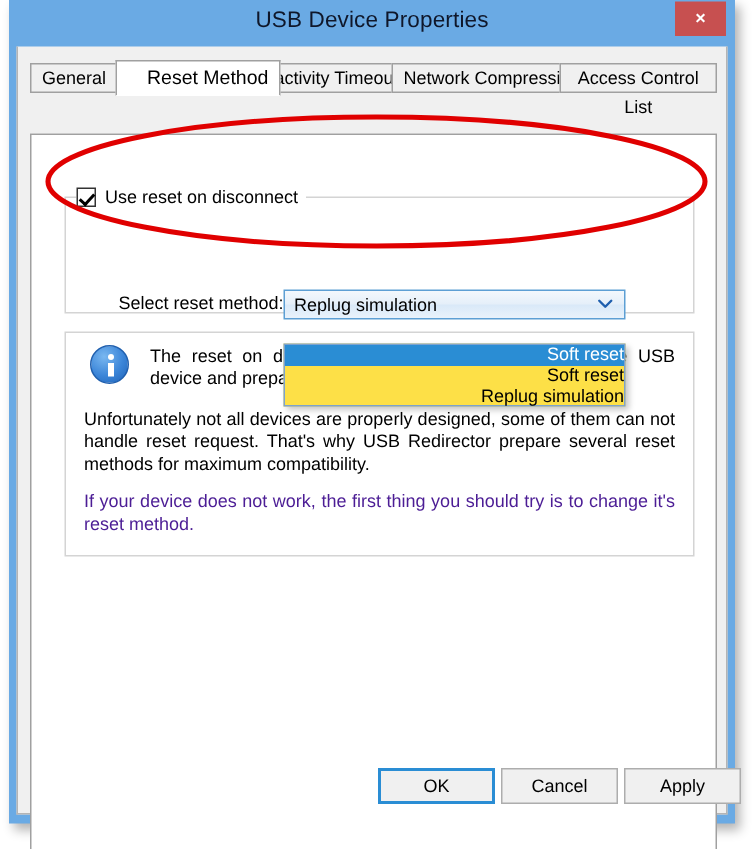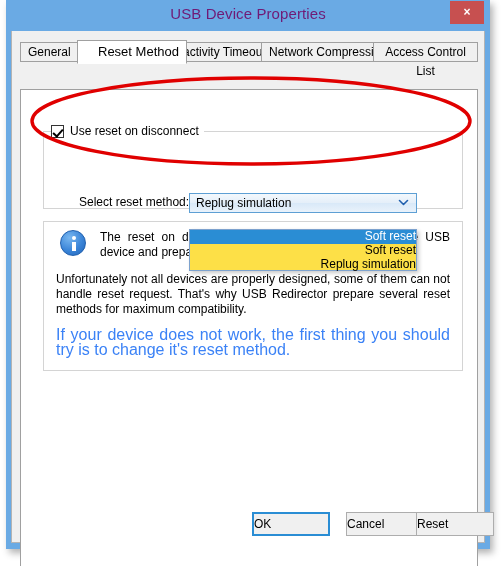--- a/index.html
+++ b/index.html
@@ -32,21 +32,21 @@
     left: 0; top: 0;
     width: 484px;
     height: 31px;
   }
   #title-text {
     position: absolute;
     left: 0; top: 5px;
     width: 484px;
     text-align: center;
     font-size: 15px;
-    color: #701a75;
+    color: #0f172a;
     letter-spacing: 0.1px;
   }
   #close-button {
     position: absolute;
     left: 444px;
     top: 1px;
     width: 34px;
     height: 23px;
     background: #c75050;
     color: #ffffff;
@@ -285,22 +285,22 @@
     font-size: 12px;
     color: #000;
     line-height: 15px;
     text-align: justify;
   }
   #info-para-3 {
     position: absolute;
     left: 12px;
     top: 105px;
     width: 394px;
-    font-size: 16px;
-    color: #3b82f6;
+    font-size: 12px;
+    color: #4c1d95;
     line-height: 15px;
     text-align: justify;
   }
 
   
   #buttonbar {
     position: absolute;
     left: 0;
     top: 481px;
     width: 474px;
@@ -310,28 +310,29 @@
     position: absolute;
     top: 0;
     width: 78px;
     height: 24px;
     background: #f0f0f0;
     border: 1px solid #adadad;
     box-sizing: border-box;
     font-size: 12px;
     color: #000;
     line-height: 22px;
+    text-align: center;
     cursor: default;
   }
   .dlg-button.default {
     border: 2px solid #2a8dd4;
     line-height: 20px;
   }
   #btn-ok    { left: 240px; }
-  #btn-cancel{ left: 322px; margin-left: 12px; }
+  #btn-cancel{ left: 322px; }
   #btn-apply { left: 404px; }
 
   
   #annotation {
     position: absolute;
     left: 0;
     top: 0;
     width: 502px;
     height: 566px;
     pointer-events: none;
@@ -389,21 +390,21 @@
         <div id="info-para-1">The reset on disconnect feature helps to reinitalize the USB device and prepare it for the next client.</div>
         <div id="info-para-2">Unfortunately not all devices are properly designed, some of them can not handle reset request. That's why USB Redirector prepare several reset methods for maximum compatibility.</div>
         <div id="info-para-3">If your device does not work, the first thing you should try is to change it's reset method.</div>
       </div>
 
     </div>
 
     <div id="buttonbar">
       <div class="dlg-button default" id="btn-ok">OK</div>
       <div class="dlg-button" id="btn-cancel">Cancel</div>
-      <div class="dlg-button" id="btn-apply">Reset</div>
+      <div class="dlg-button" id="btn-apply">Apply</div>
     </div>
 
   </div>
 </div>
 
 <svg id="annotation" viewBox="0 0 502 566">
   <ellipse cx="251" cy="121" rx="219" ry="43" fill="none" stroke="#e00000" stroke-width="3.4"></ellipse>
 </svg>
 
 </body></html>

